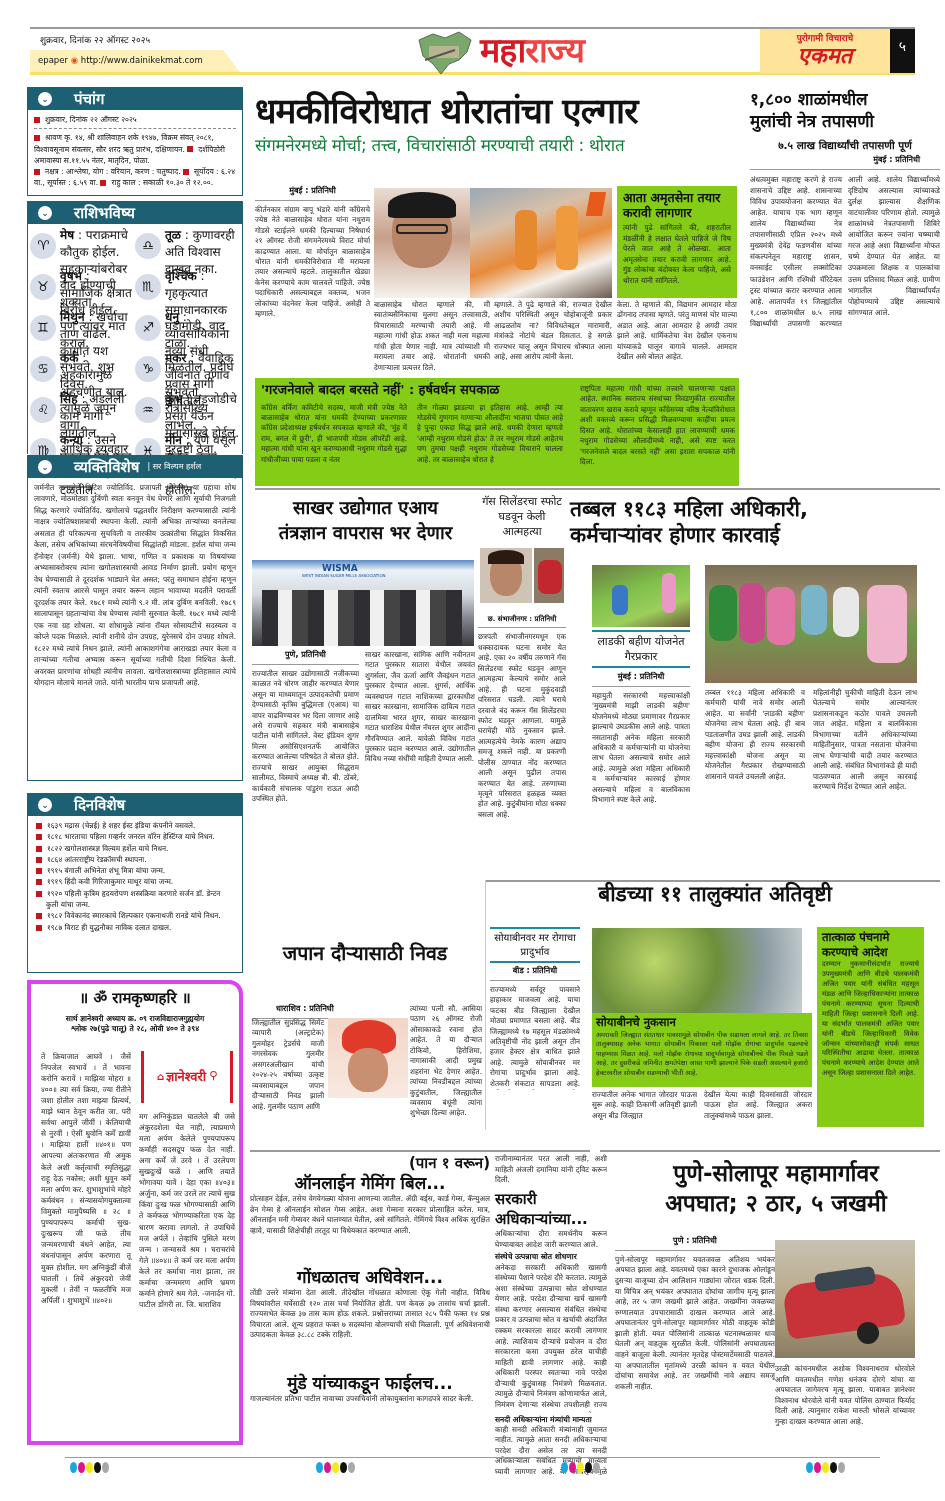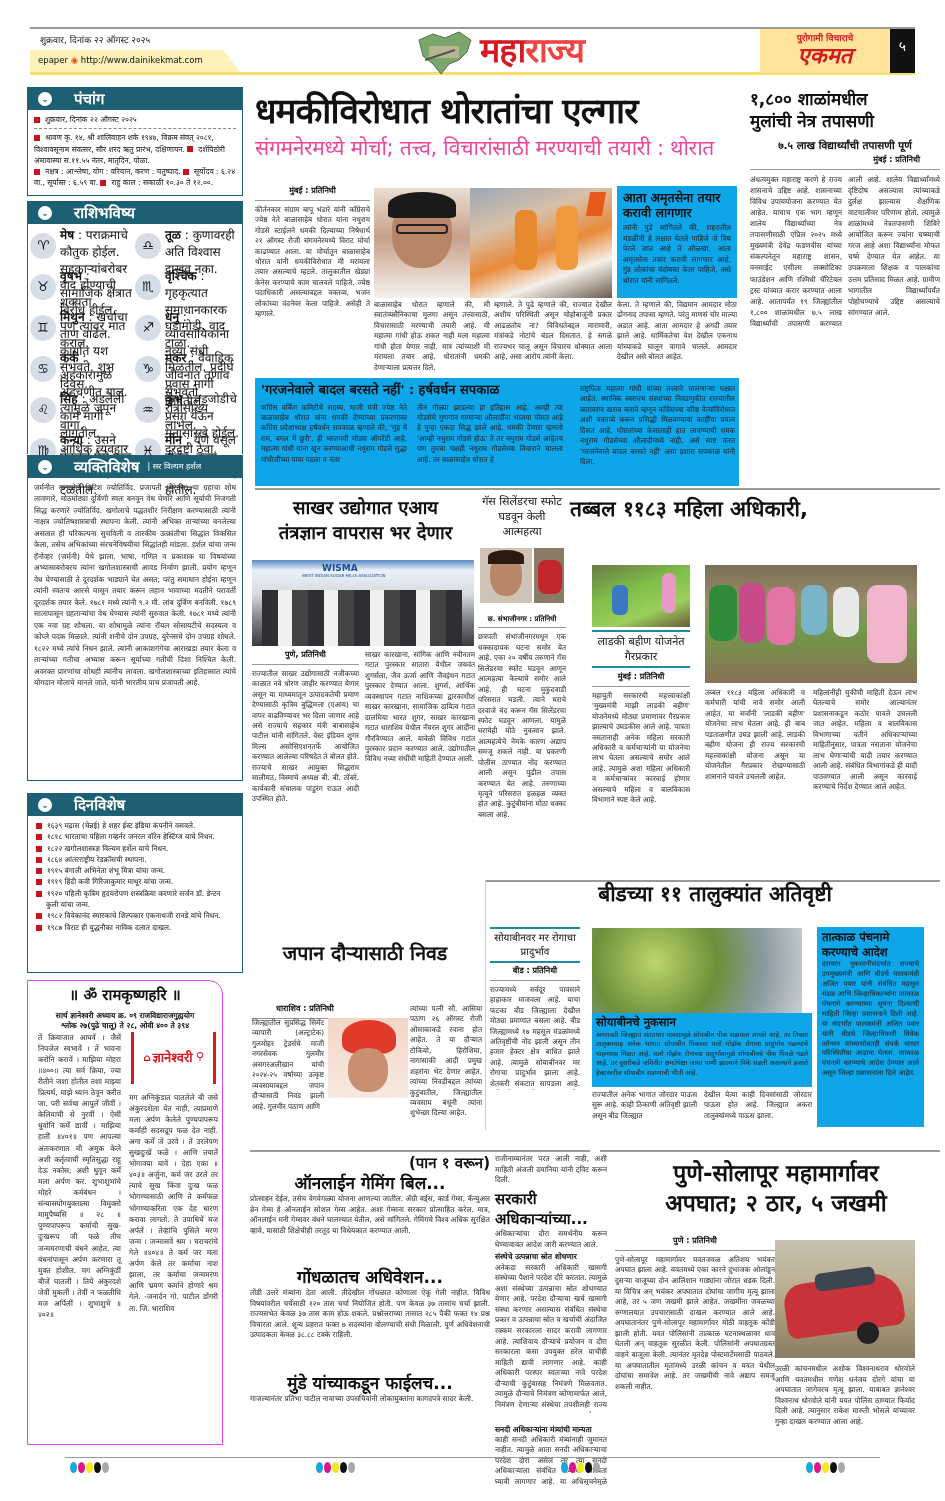--- a/index.html
+++ b/index.html
@@ -31,24 +31,24 @@
 .bul{display:inline-block;width:6px;height:6px;background:#c4161c;margin-right:5px;vertical-align:middle}
 #panchang-body{padding:4px 6px;font-size:7.5px;line-height:1.5}
 .rashi{display:flex;align-items:flex-start;margin-bottom:3px;height:38px}
 .rashi .ic{width:26px;height:26px;border-radius:50%;background:#d6dde8;flex:0 0 26px;margin:6px 4px 0 0;display:flex;align-items:center;justify-content:center;font-size:13px;color:#111}
 .rashi .rt{font-size:12px;line-height:1.4}
 .rashi .rt b{font-weight:bold}
 #dinlist{padding:4px 8px;font-size:7.3px;line-height:1.55}
 #dinlist div{padding-left:10px;text-indent:-10px}
 
 #mainhead{left:255px;top:91px;font-size:35px;font-weight:bold;letter-spacing:-1px;line-height:40px}
-#mainsub{left:255px;top:134px;font-size:21px;color:#ec4899;letter-spacing:-.3px}
+#mainsub{left:255px;top:134px;font-size:17px;color:#15803d;letter-spacing:-.3px}
 .rule{position:absolute;background:#9a9a9a;height:2px}
 .vrule{position:absolute;background:#ccc;width:1px}
-.greybox{position:absolute;background:#0ea5e9}
+.greybox{position:absolute;background:#84cc16}
 .dots{display:flex;gap:1px}
 .dots span{width:7px;height:11px;border-radius:50%}
 </style>
 </head>
 <body>
 
 <div class="abs" id="topline"></div>
 <div class="abs" id="datebar">शुक्रवार, दिनांक २२ ऑगस्ट २०२५</div>
 <div class="abs" id="epaper">
   <span>epaper</span>
@@ -160,25 +160,25 @@
       <div><span class="bul"></span><span>१८२२ खगोलशास्त्रज्ञ विल्यम हर्शेल याचे निधन.</span></div>
       <div><span class="bul"></span><span>१८६४ आंतरराष्ट्रीय रेडक्रॉसची स्थापना.</span></div>
       <div><span class="bul"></span><span>१९१५ बंगाली अभिनेता शंभू मित्रा यांचा जन्म.</span></div>
       <div><span class="bul"></span><span>१९१९ हिंदी कवी गिरिजाकुमार माथूर यांचा जन्म.</span></div>
       <div><span class="bul"></span><span>१९२० पहिली कृत्रिम हृदयरोपण शस्त्रक्रिया करणारे सर्जन डॉ. डेन्टन कुली यांचा जन्म.</span></div>
       <div><span class="bul"></span><span>१९८२ विवेकानंद स्मारकाचे शिल्पकार एकनाथजी रानडे यांचे निधन.</span></div>
       <div><span class="bul"></span><span>१९८७ विराट ही युद्धनौका नाविक दलात दाखल.</span></div>
     </div>
 </div>
 
-<div class="abs" style="left:27px;top:980px;width:196px;height:465px;border:1px solid #d946ef;border-radius:0 14px 0 0">
+<div class="abs" style="left:27px;top:980px;width:216px;height:465px;border:4px solid #d946ef;border-radius:0 14px 0 0">
   <div style="text-align:center;font-size:15px;font-weight:bold;margin-top:4px">॥ ॐ रामकृष्णहरि ॥</div>
   <div style="text-align:center;font-size:7.5px;font-weight:bold;margin-top:6px">सार्थ ज्ञानेश्वरी अध्याय क्र. ०९ राजविद्याराजगुह्ययोग</div>
   <div style="text-align:center;font-size:7.5px;font-weight:bold">श्लोक २७(पुढे चालू) ते २८, ओवी ४०० ते ३९४</div>
-  <div style="display:flex;margin-top:0">
+  <div style="display:flex;margin-top:16px">
     <div class="txt" style="width:50%;padding:0 4px 0 10px;font-size:7.4px;line-height:1.5;height:400px">तें क्रियाजात आघवें । जैसें निपजेल स्वभावें । तें भावना करोनि करावें । माझिया मोहरा ॥४००॥ त्या सर्व क्रिया, ज्या रीतीने जशा होतील तशा माझ्या प्रित्यर्थ, माझे ध्यान ठेवून करीत जा. परी सर्वथा आपुलें जीवीं । केलियाची से नुरवीं । ऐसीं धुवोनि कर्में द्यावीं । माझिया हातीं ॥४०१॥ पण आपल्या अंतःकरणात मी अमुक केले अशी कर्तृत्वाची स्मृतिसुद्धा राहू देऊ नकोस; अशी धुवून कर्में मला अर्पण कर. शुभाशुभांचे मोहरे कर्मबंधन । संन्यासयोगयुक्तात्मा विमुक्तो मामुपैष्यसि ॥ २८ ॥ पुण्यपापरूप कर्माची सुख-दुःखरूप जी फळे तीच जन्ममरणाची बंधने आहेत, त्या बंधनांपासून अर्पण करणारा तू मुक्त होशील. मग अग्निकुंडीं बीजें घातलीं । तियें अंकुरदशे जेवीं मुकलीं । तेवीं न फळतीचि मज अर्पिलीं । शुभाशुभें ॥४०२॥</div>
     <div style="width:50%;padding:0 4px">
       <div style="height:52px;display:flex;align-items:center;justify-content:center;color:#d61a24;font-weight:bold;font-size:13px;border-left:3px solid #d61a24;border-right:3px solid #d61a24;margin:0 2px 8px">
           <span style="font-size:10px;margin-right:2px">⌂</span>
           <span>ज्ञानेश्वरी</span>
           <span style="font-size:11px;margin-left:3px">⚲</span>
         </div>
       <div class="txt" style="font-size:7.4px;line-height:1.5;height:335px">मग अग्निकुंडात घातलेले बी जसे अंकुरदशेला येत नाही, त्याप्रमाणे मला अर्पण केलेले पुण्यपापरूप कर्मांही सदसद्रूप फळ देत नाही. अगा कर्में जें उरवे । तें उरलेपण सुखदुःखें फळें । आणि तयातें भोगावया यावें । देहा एका ॥४०३॥ अर्जुना, कर्म जर उरले तर त्याचे सुख किंवा दुःख फळ भोगण्यासाठी आणि ते कर्मफळ भोगण्याकरिता एक देह धारण करावा लागतो. ते उपाधिचें मज अर्पलें । तेव्हांचि पुसिले मरण जन्म । जन्मासवें श्रम । चराचरांचे गेले ॥४०४॥ ते कर्म जर मला अर्पण केले तर कर्माचा नाश झाला, तर कर्माचा जन्ममरण आणि भ्रमण कर्माने होणारे श्रम गेले. -जनार्दन गो. पाटील डोंगरी ता. जि. धाराशिव</div>
     </div>
   </div>
@@ -252,20 +252,21 @@
 <div class="photo" style="left:534px;top:548px;width:30px;height:55px;background:#8a7a66">
   <div style="position:absolute;left:4px;top:12px;width:24px;height:34px;border-radius:8px;background:#c2272d"></div>
 </div>
 <div class="abs" style="left:478px;top:615px;width:88px">
   <div class="dateline" style="font-size:7px">छ. संभाजीनगर : प्रतिनिधी</div>
   <div class="txt" style="height:240px">छत्रपती संभाजीनगरमधून एक धक्कादायक घटना समोर येत आहे. एका २० वर्षीय तरुणाने गॅस सिलेंडरचा स्फोट घडवून आणून आत्महत्या केल्याचे समोर आले आहे. ही घटना मुकुंदवाडी परिसरात घडली. त्याने घराचे दरवाजे बंद करून गॅस सिलेंडरचा स्फोट घडवून आणला. यामुळे घराचेही मोठे नुकसान झाले. आत्महत्येचे नेमके कारण अद्याप समजू शकले नाही. या प्रकरणी पोलीस ठाण्यात नोंद करण्यात आली असून पुढील तपास करण्यात येत आहे. तरुणाच्या मृत्यूने परिसरात हळहळ व्यक्त होत आहे. कुटुंबीयांना मोठा धक्का बसला आहे.</div>
 </div>
 
 <div class="abs hl" style="left:570px;top:496px;width:372px;text-align:left;font-size:21px;line-height:26px">
   <div>तब्बल ११८३ महिला अधिकारी,</div>
+  <div>कर्मचाऱ्यांवर होणार कारवाई</div>
 </div>
 <div class="photo" style="left:592px;top:565px;width:98px;height:62px;background:linear-gradient(160deg,#6b7a45,#7fbf4a 40%,#9ccf5c 70%,#6b5a3a)">
   <div style="position:absolute;left:20px;top:20px;width:16px;height:30px;background:#3a78c4;border-radius:6px"></div>
   <div style="position:absolute;left:70px;top:8px;width:14px;height:40px;background:#e89ac4;border-radius:6px"></div>
 </div>
 <div class="abs" style="left:592px;top:630px;width:98px;border-top:2px solid #1d8aa3;border-bottom:2px solid #1d8aa3;text-align:center;font-size:11px;line-height:15px;padding:2px 0">लाडकी बहीण योजनेत गैरप्रकार</div>
 <div class="abs" style="left:592px;top:672px;width:98px">
   <div class="dateline">मुंबई : प्रतिनिधी</div>
   <div class="txt" style="height:175px">महायुती सरकारची महत्त्वाकांक्षी 'मुख्यमंत्री माझी लाडकी बहीण' योजनेमध्ये मोठ्या प्रमाणावर गैरप्रकार झाल्याचे उघडकीस आले आहे. पात्रता नसतानाही अनेक महिला सरकारी अधिकारी व कर्मचाऱ्यांनी या योजनेचा लाभ घेतला असल्याचे समोर आले आहे. त्यामुळे अशा महिला अधिकारी व कर्मचाऱ्यांवर कारवाई होणार असल्याचे महिला व बालविकास विभागाने स्पष्ट केले आहे.</div>
 </div>
@@ -323,21 +324,21 @@
 <div class="abs txt" style="left:250px;top:1288px;width:240px;height:80px;font-size:7.3px">तोंडी उत्तरे मंत्र्यांना देता आली. तीदेखील गोंधळात कोणाला ऐकू गेली नाहीत. विविध विषयांवरील चर्चेसाठी १२० तास चर्चा नियोजित होती. पण केवळ ३७ तासांच चर्चा झाली. राज्यसभेत केवळ ३७ तास काम होऊ शकले. प्रश्नोत्तराच्या तासात २८५ पैकी फक्त १४ प्रश्न विचारता आले. शून्य प्रहरात फक्त ७ सदस्यांना बोलण्याची संधी मिळाली. पूर्ण अधिवेशनाची उत्पादकता केवळ ३८.८८ टक्के राहिली.</div>
 <div class="abs hl" style="left:250px;top:1372px;width:240px;text-align:center;font-size:17px;line-height:22px">मुंडे यांच्याकडून फाईलच...</div>
 <div class="abs txt" style="left:250px;top:1394px;width:240px;height:30px;font-size:7.3px">गाजल्यानंतर प्रतिभा पाटील नावाच्या उपसचिवांनी लोकायुक्तांना कागदपत्रे सादर केली.</div>
 
 <div class="abs" style="left:495px;top:1154px;width:112px;height:290px">
   <div class="txt" style="font-size:7.3px">राजीनाम्यानंतर परत आली नाही, अशी माहिती अंजली दमानिया यांनी ट्विट करून दिली.</div>
   <div class="hl" style="font-size:15px;margin-top:3px">सरकारी अधिकाऱ्यांच्या...</div>
   <div class="txt" style="font-size:7.3px">अधिकाऱ्यांचा दौरा समर्थनीय करून घेण्याबाबत आदेश जारी करण्यात आले.</div>
   <div style="font-size:7.5px;font-weight:bold;margin-top:2px">संस्थेचे उत्पन्नाचा स्रोत शोधणार</div>
   <div class="txt" style="font-size:7.3px;height:150px">अनेकदा सरकारी अधिकारी खासगी संस्थेच्या पैशाने परदेश दौरे करतात. त्यामुळे अशा संस्थेच्या उत्पन्नाचा स्रोत शोधण्यात येणार आहे. परदेश दौऱ्याचा खर्च खासगी संस्था करणार असल्यास संबंधित संस्थेचा प्रकार व उत्पन्नाचा स्रोत व खर्चाची अंदाजित रक्कम सरकारला सादर करावी लागणार आहे. त्याशिवाय दौऱ्याचे प्रयोजन व दौरा सरकारला कसा उपयुक्त ठरेल याचीही माहिती द्यावी लागणार आहे. काही अधिकारी परस्पर स्वतःच्या नावे परदेश दौऱ्याची कुटुंबासह निमंत्रणे मिळवतात. त्यामुळे दौऱ्याचे निमंत्रण कोणामार्फत आले, निमंत्रण देणाऱ्या संस्थेचा तपशीलही राज्य सरकारला सादर करावा लागणार आहे.</div>
-  <div style="font-size:7.5px;font-weight:bold;margin-top:12px">सनदी अधिकाऱ्यांना मंत्र्यांची मान्यता</div>
+  <div style="font-size:7.5px;font-weight:bold;margin-top:2px">सनदी अधिकाऱ्यांना मंत्र्यांची मान्यता</div>
   <div class="txt" style="font-size:7.3px;height:50px">काही सनदी अधिकारी मंत्र्यांनाही जुमानत नाहीत. त्यामुळे आता सनदी अधिकाऱ्याचा परदेश दौरा असेल तर त्या सनदी अधिकाऱ्याला संबंधित मंत्र्यांची मान्यता घ्यावी लागणार आहे. या अधिसूचनेमुळे सरकारी अधिकाऱ्यांच्या परदेश दौऱ्यांवर नियंत्रण येणार आहे.</div>
 </div>
 
 <div class="rule" style="left:600px;top:1150px;width:340px"></div>
 <div class="abs hl" style="left:612px;top:1158px;width:328px;text-align:center;font-size:23px;line-height:30px">
   <div>पुणे-सोलापूर महामार्गावर</div>
   <div>अपघात; २ ठार, ५ जखमी</div>
 </div>
 <div class="abs" style="left:615px;top:1236px;width:160px">
   <div class="dateline">पुणे : प्रतिनिधी</div>

